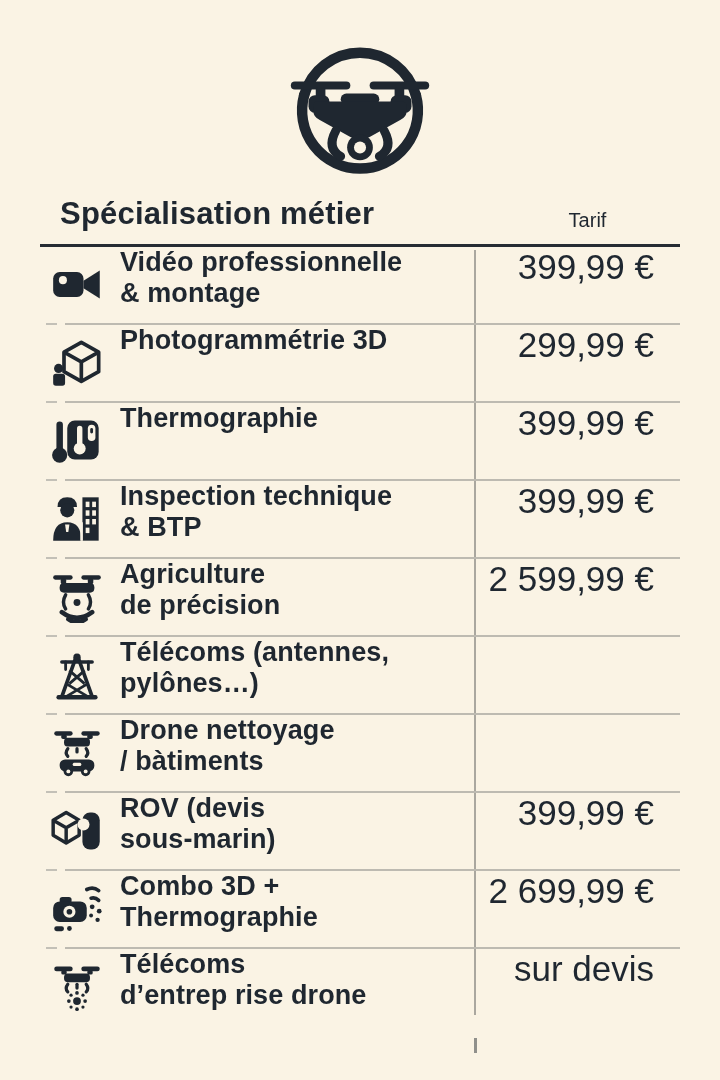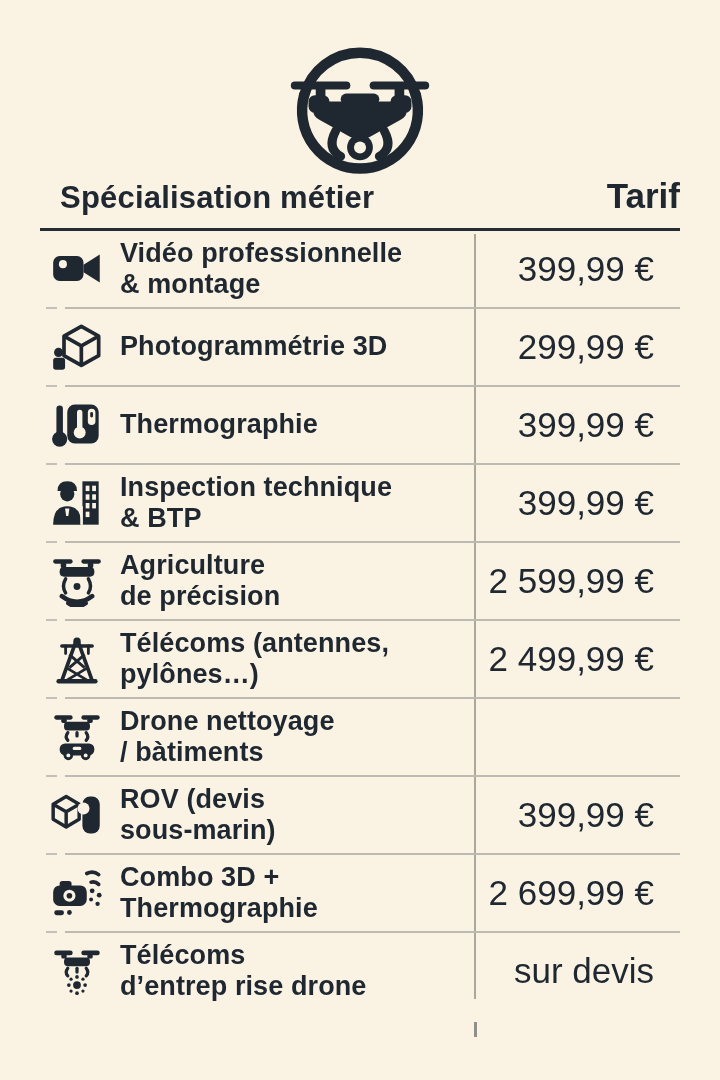--- a/index.html
+++ b/index.html
@@ -8,29 +8,29 @@
     background:#faf3e4;
     color:#1f2730;
     font-family:"Liberation Sans", sans-serif;
     overflow:hidden;
   }
   .logo-wrap{display:flex;justify-content:center;padding-top:34px;height:138px;}
   .logo-wrap svg{width:162px;height:148px;}
 
   .price-table{margin:0 40px;position:relative;}
 
-  .header-row{display:flex;align-items:flex-end;margin-top:4px;padding:0 0 12px 20px;}
+  .header-row{display:flex;align-items:flex-end;margin-top:24px;padding:0 0 12px 20px;}
   .header-spec{flex:1;font-size:31px;font-weight:700;letter-spacing:.2px;}
-  .header-tarif{width:185px;text-align:right;font-size:35px;font-weight:700;}
+  .header-tarif{width:185px;text-align:center;font-size:20px;font-weight:400;}
   .header-rule{height:3px;background:#262c33;}
 
   .rows{position:relative;}
   .vline{position:absolute;left:434px;top:3px;bottom:10px;width:2px;background:#aaa79f;}
 
-  .row{display:flex;align-items:center;min-height:76px;}
+  .row{display:flex;min-height:76px;}
   .cell-icon{width:58px;margin-left:8px;display:flex;justify-content:center;align-items:center;flex:none;}
   .cell-icon svg{width:52px;height:52px;}
   .cell-label{flex:1;padding-left:14px;font-size:27px;font-weight:600;line-height:1.16;letter-spacing:.1px;}
   .cell-price{width:205px;flex:none;box-sizing:border-box;text-align:right;padding-right:26px;font-size:35px;font-weight:400;}
 
   .sep{height:2px;position:relative;margin-left:6px;}
   .sep .dash{position:absolute;left:0;top:0;width:11px;height:2px;background:#c3c0b7;}
   .sep .line{position:absolute;left:19px;right:0;top:0;height:2px;background:#bdbab1;}
 
   .bottom-dash{width:3px;height:15px;background:#90908b;margin:13px 0 0 434px;}
@@ -219,21 +219,20 @@
               <path d="M13.5 12 V19 M34.5 12 V19" stroke-width="2.6" stroke-linecap="round"></path>
               <path d="M7 44.5 H41" stroke-width="4" stroke-linecap="round"></path>
             </g>
             <circle cx="24" cy="7.5" r="3.4" fill="#1f2730"></circle>
           </svg>
       </div>
       <div class="cell-label">
         <div>Télécoms (antennes,</div>
         <div>pylônes…)</div>
       </div>
-      <div class="cell-price">2 499,99 €</div>
     </div>
     <div class="sep">
         <span class="dash"></span>
         <span class="line"></span>
       </div>
 
     <div class="row">
       <div class="cell-icon">
         <svg viewBox="0 0 48 48">
             <g fill="#1f2730">

